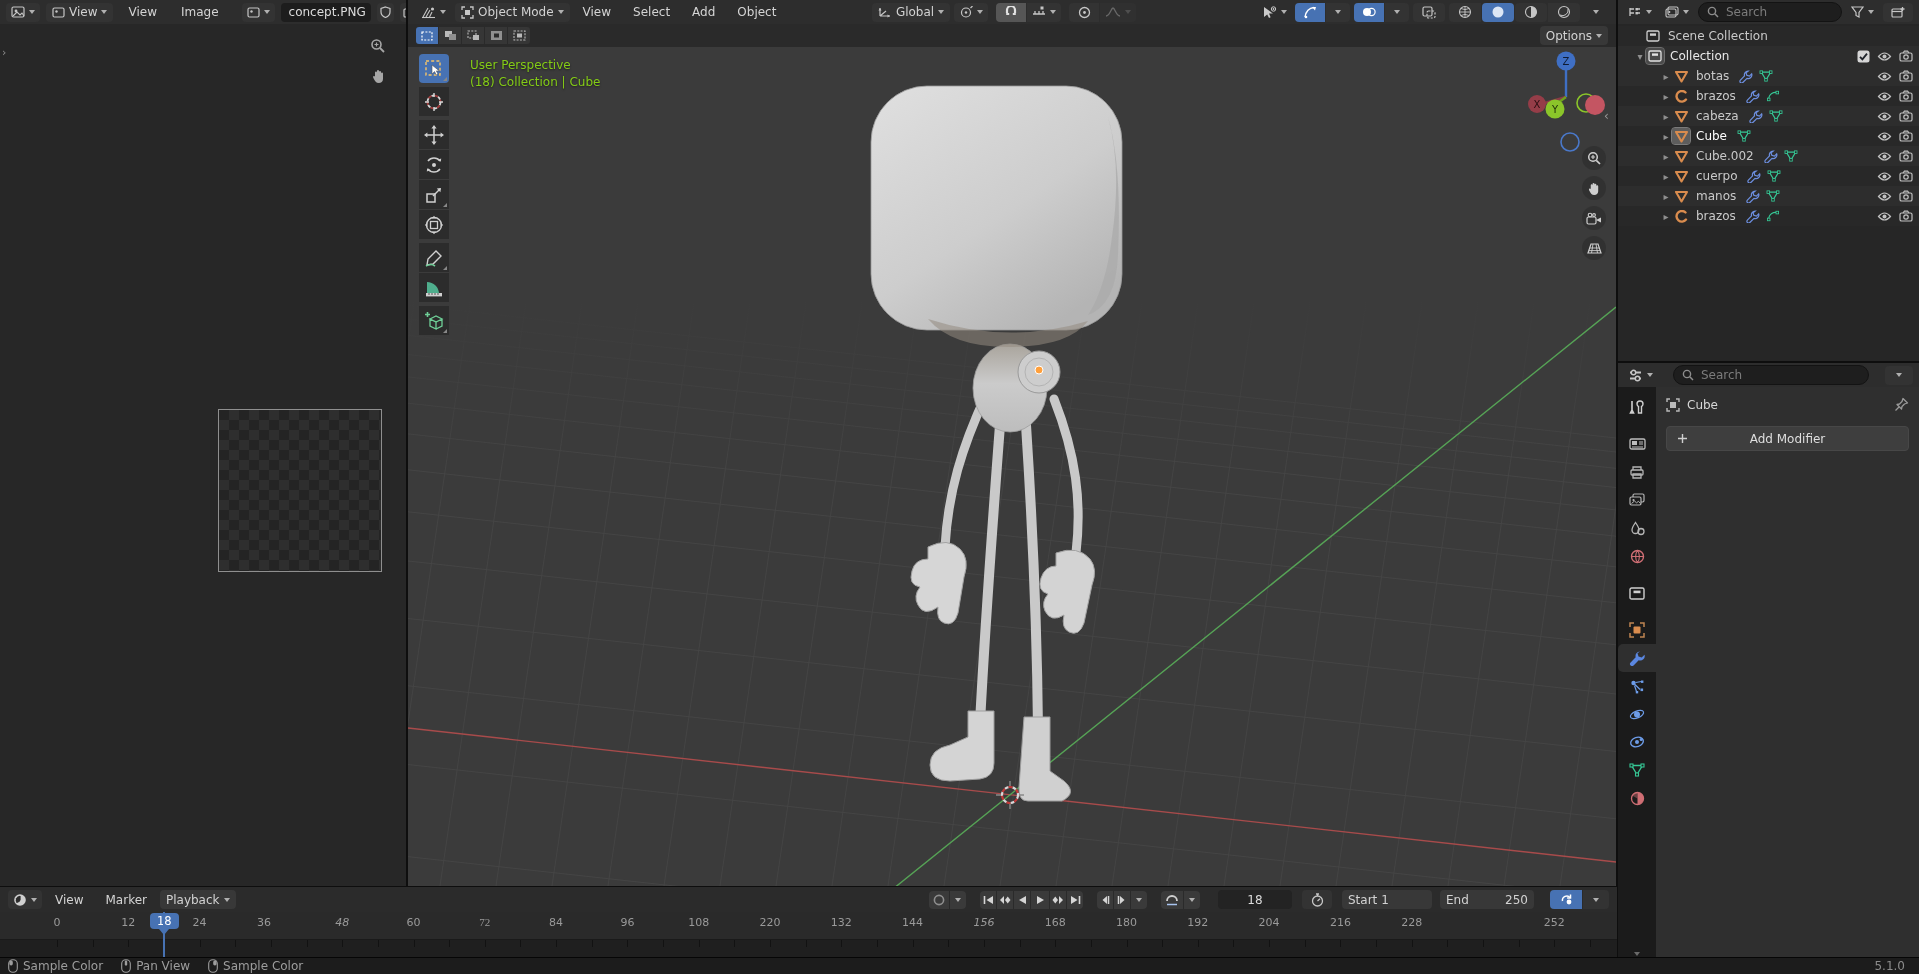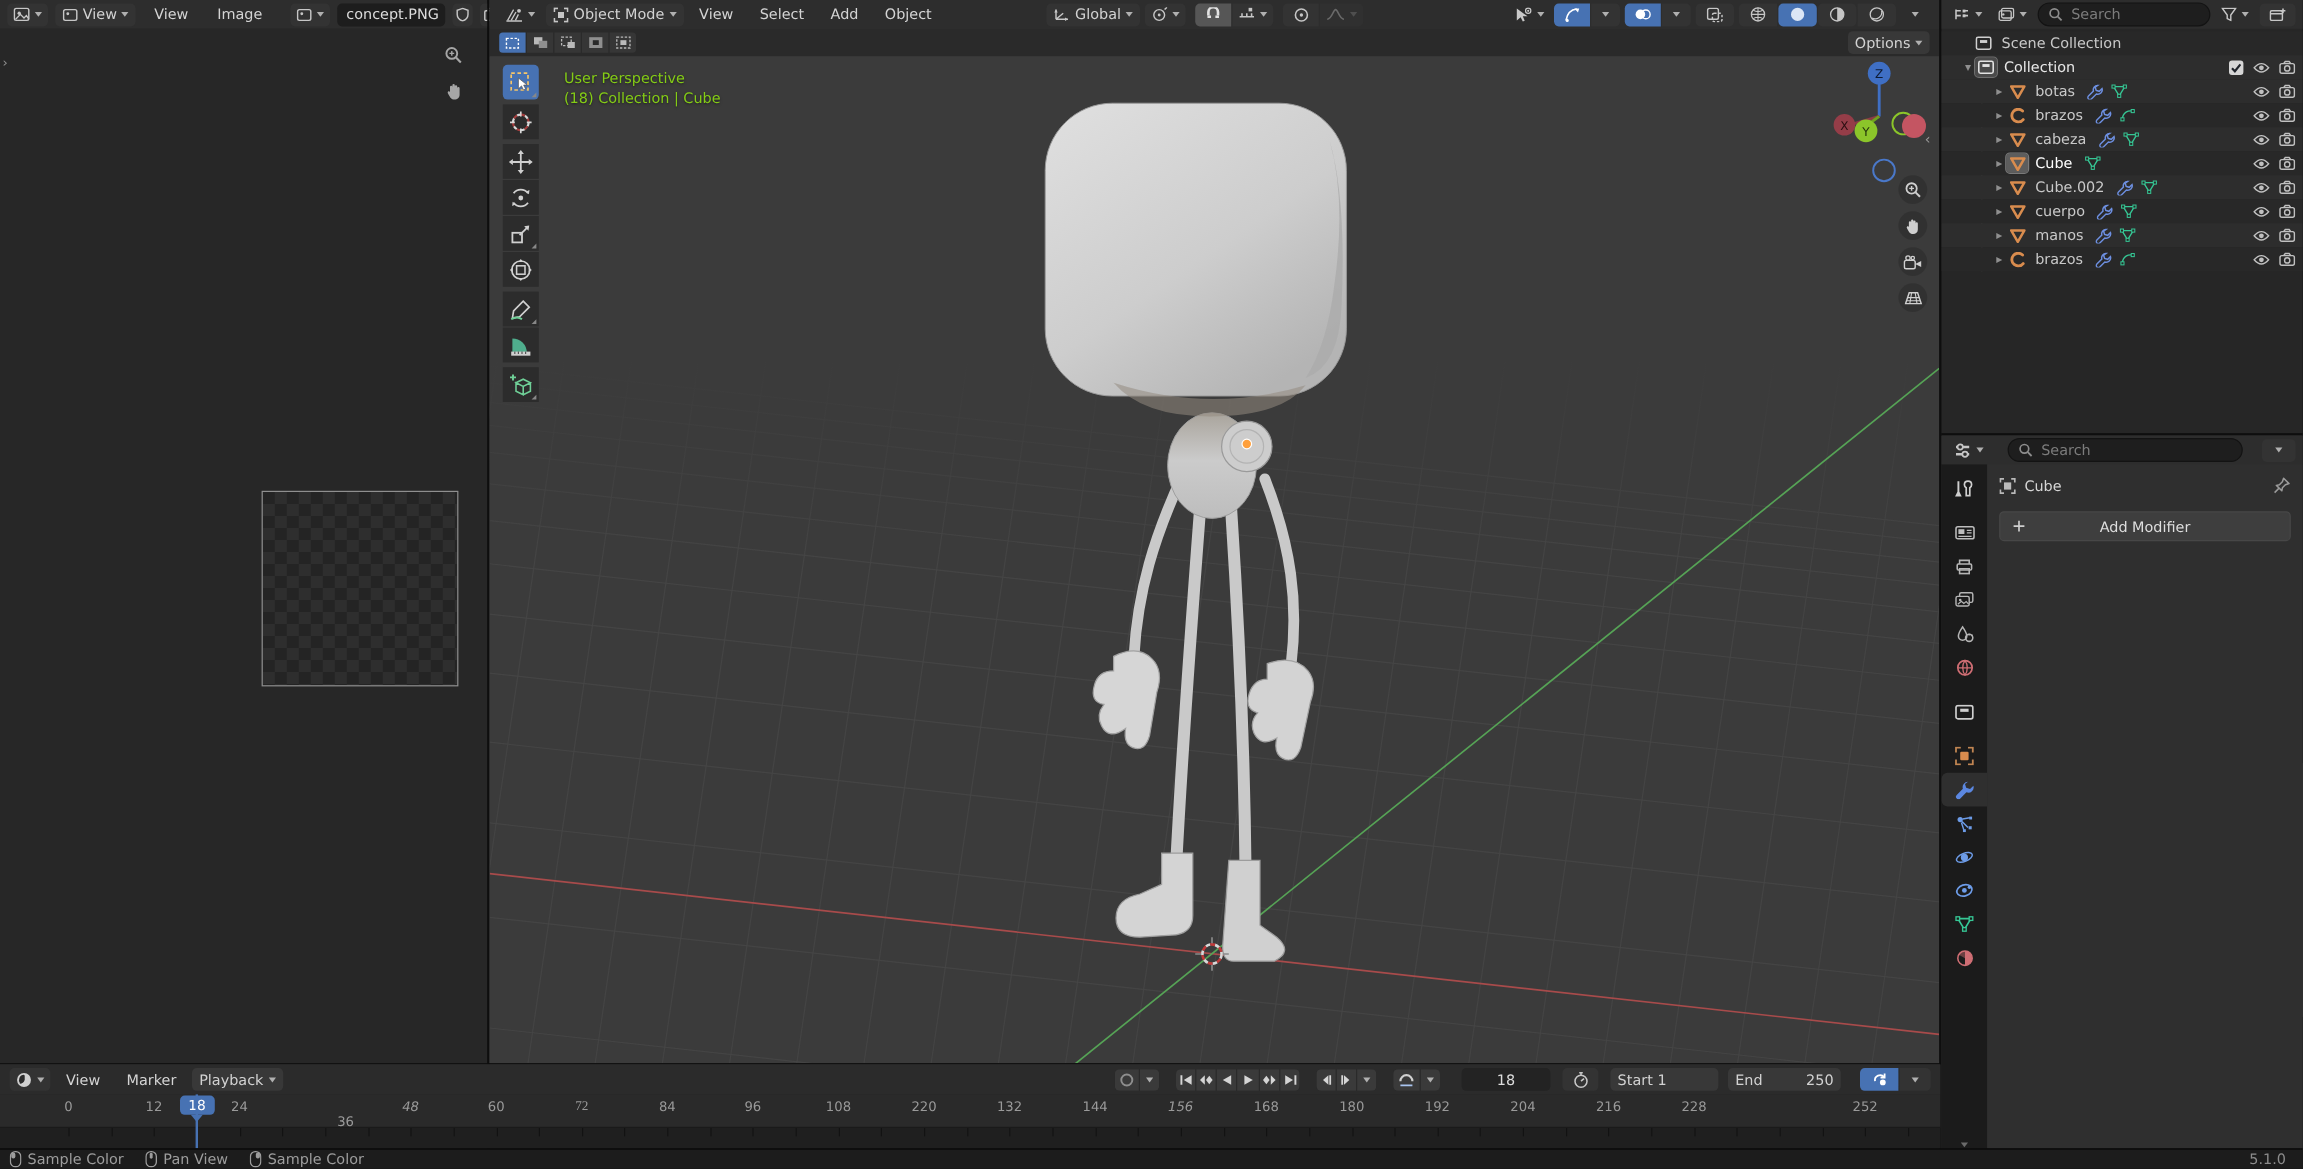--- a/index.html
+++ b/index.html
@@ -1198,21 +1198,21 @@
             <div class="chevd"></div>
           </div>
       </div>
     </div>
 
     <div class="abs" style="left:0;top:25px;width:1617px;height:27px;background:#2a2a2a;border-bottom:1px solid #1a1a1a;">
       <div id="ruler-labels">
           <span class="ruler-num" style="left: 57px;">0</span>
           <span class="ruler-num" style="left: 128.3px;">12</span>
           <span class="ruler-num" style="left: 199.601px;">24</span>
-          <span class="ruler-num" style="left: 288px; margin-top: 12px;">36</span>
+          <span class="ruler-num" style="left: 264px;">36</span>
           <span class="ruler-num" style="left: 342.202px; font-style: italic;">48</span>
           <span class="ruler-num" style="left: 413.502px;">60</span>
           <span class="ruler-num" style="left: 484.802px; font-family: Liberation Serif, serif;">72</span>
           <span class="ruler-num" style="left: 556.103px;">84</span>
           <span class="ruler-num" style="left: 627.403px;">96</span>
           <span class="ruler-num" style="left: 698.704px;">108</span>
           <span class="ruler-num" style="left: 770.004px;">220</span>
           <span class="ruler-num" style="left: 841.304px;">132</span>
           <span class="ruler-num" style="left: 912.605px;">144</span>
           <span class="ruler-num" style="left: 983.905px; font-style: italic;">156</span>

